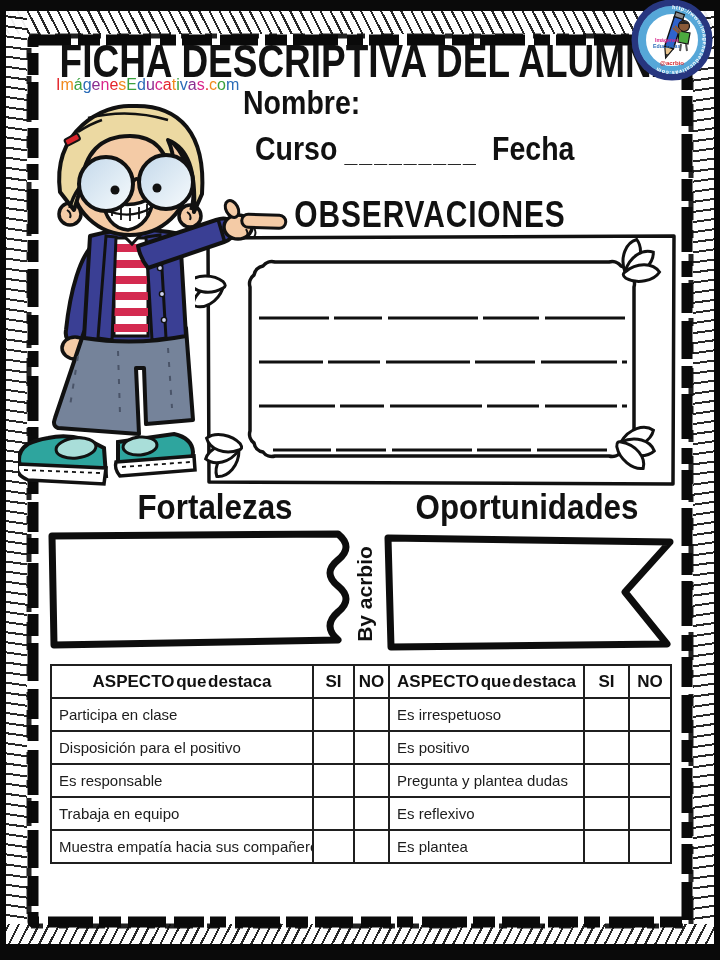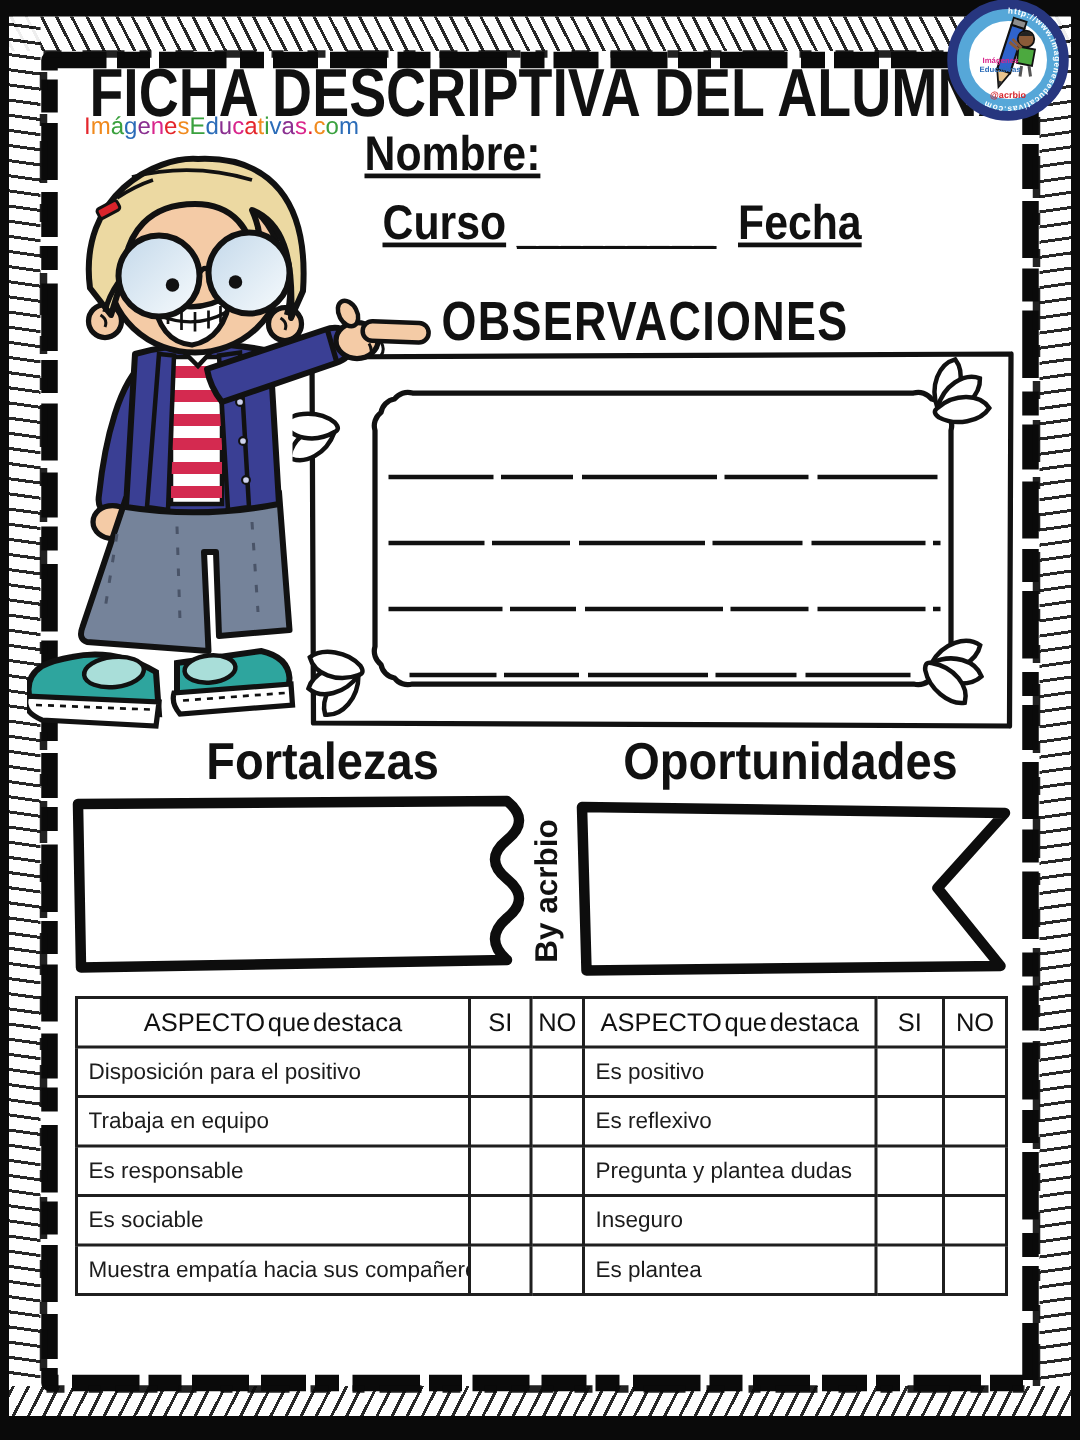--- a/index.html
+++ b/index.html
@@ -18,39 +18,39 @@
   .band-bottom{left:0;top:924px;width:720px;height:20px;
     background:repeating-linear-gradient(117deg,#fff 0 7px,#161616 7px 9px);}
   .band-left{left:6px;top:11px;width:21px;height:913px;
     background:repeating-linear-gradient(8deg,#fff 0 8px,#161616 8px 10px);}
   .band-right{left:693px;top:11px;width:21px;height:913px;
     background:repeating-linear-gradient(172deg,#fff 0 8px,#161616 8px 10px);}
   
   .title{left:20px;top:36px;width:660px;text-align:center;font-size:42px;font-weight:800;
     letter-spacing:0;transform:scale(.88,1.08);transform-origin:center top;white-space:nowrap;}
   .brand{left:56px;top:76px;font-size:16px;font-weight:400;letter-spacing:0;}
-  .field-row{display:flex;align-items:flex-end;white-space:nowrap;text-decoration:underline;}
+  .field-row{display:flex;align-items:flex-end;white-space:nowrap;}
   .f-label{font-size:31px;font-weight:800;transform:scale(.92,1.05);transform-origin:left bottom;}
   .f-line{font-size:23px;font-weight:700;letter-spacing:2px;}
   .row-nombre{left:243px;top:86px;}
   .row-curso{left:243px;top:132px;margin-left:12px;}
   .gap{display:inline-block;width:14px;}
   .obs-title{left:270px;top:194px;width:320px;text-align:center;font-size:34px;font-weight:800;
     letter-spacing:1px;transform:scale(.88,1.08);transform-origin:center top;white-space:nowrap;}
   .sec-label{font-size:33px;font-weight:800;text-align:center;transform:scale(.95,1.05);
     transform-origin:center top;white-space:nowrap;}
   .lbl-fort{left:120px;top:488px;width:190px;}
   .lbl-opor{left:407px;top:488px;width:240px;}
   .credit{left:309px;top:581px;width:114px;height:26px;text-align:center;font-size:21px;
     font-weight:800;transform:rotate(-90deg);transform-origin:center center;white-space:nowrap;}
   
   table.aspects{position:absolute;left:50px;top:664px;width:620px;border-collapse:collapse;
     table-layout:fixed;background:#fff;}
   .aspects th,.aspects td{border:2px solid #1f1f1f;padding:0;height:31px;overflow:hidden;}
-  .aspects th{font-size:17px;font-weight:400;text-align:center;word-spacing:-3px;white-space:nowrap;}
+  .aspects th{font-size:17px;font-weight:700;text-align:center;word-spacing:-3px;white-space:nowrap;}
   .aspects td.aspect{font-size:15px;font-weight:400;text-align:left;padding-left:7px;
     white-space:nowrap;color:#1c1c1c;}
   svg{display:block;}
 </style>
 </head>
 <body>
 
 <div class="band band-top"></div>
 <div class="band band-bottom"></div>
 <div class="band band-left"></div>
@@ -141,48 +141,48 @@
       <th>ASPECTO que destaca</th>
       <th>SI</th>
       <th>NO</th>
       <th>ASPECTO que destaca</th>
       <th>SI</th>
       <th>NO</th>
     </tr>
   </thead>
   <tbody>
       <tr>
+        <td class="aspect">Participa en clase</td>
+        <td></td>
+        <td></td>
+        <td class="aspect">Es irrespetuoso</td>
+        <td></td>
+        <td></td>
+      </tr>
+      <tr>
         <td class="aspect">Disposición para el positivo</td>
         <td></td>
         <td></td>
         <td class="aspect">Es positivo</td>
         <td></td>
         <td></td>
       </tr>
       <tr>
+        <td class="aspect">Es responsable</td>
+        <td></td>
+        <td></td>
+        <td class="aspect">Pregunta y plantea dudas</td>
+        <td></td>
+        <td></td>
+      </tr>
+      <tr>
         <td class="aspect">Trabaja en equipo</td>
         <td></td>
         <td></td>
         <td class="aspect">Es reflexivo</td>
-        <td></td>
-        <td></td>
-      </tr>
-      <tr>
-        <td class="aspect">Es responsable</td>
-        <td></td>
-        <td></td>
-        <td class="aspect">Pregunta y plantea dudas</td>
-        <td></td>
-        <td></td>
-      </tr>
-      <tr>
-        <td class="aspect">Es sociable</td>
-        <td></td>
-        <td></td>
-        <td class="aspect">Inseguro</td>
         <td></td>
         <td></td>
       </tr>
       <tr>
         <td class="aspect">Muestra empatía hacia sus compañeros</td>
         <td></td>
         <td></td>
         <td class="aspect">Es plantea</td>
         <td></td>
         <td></td>

